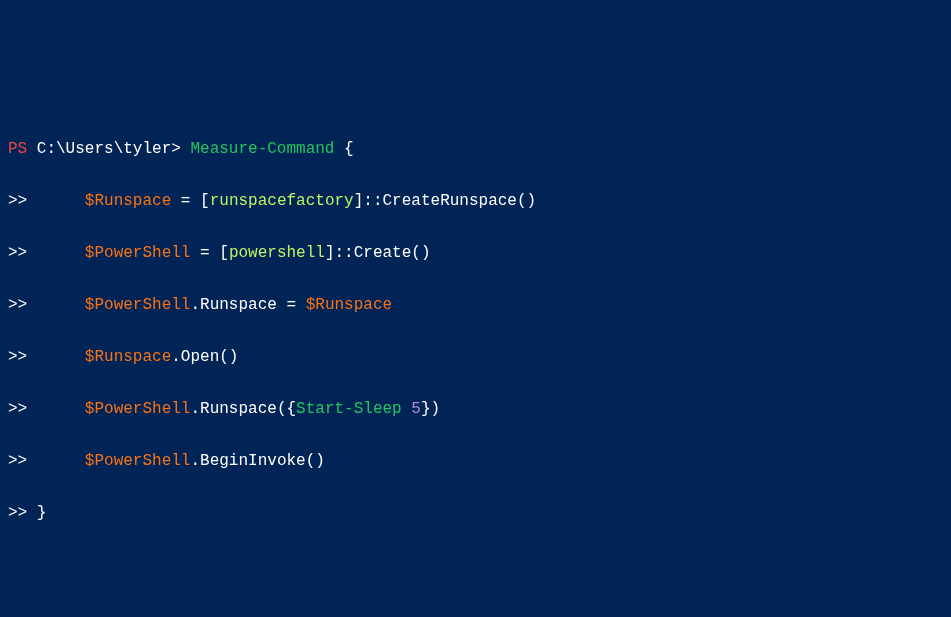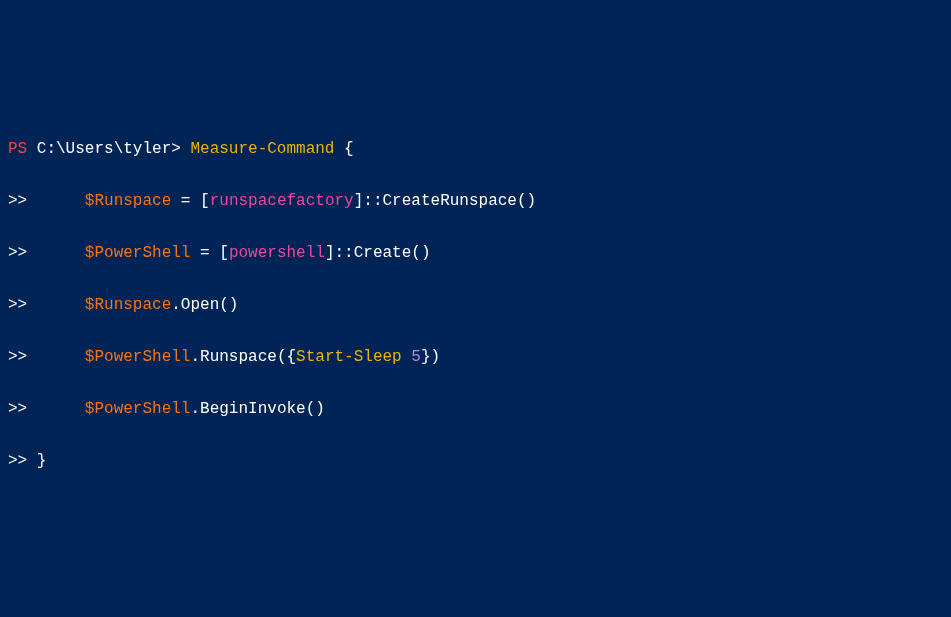--- a/index.html
+++ b/index.html
@@ -10,35 +10,36 @@
     font-size: 16px;
     line-height: 26px;
     width: 951px;
     height: 617px;
     padding: 6px 8px;
     overflow: hidden;
     white-space: pre;
   }
   .line { display: block; }
   .prompt-ps { color: #ef4444; }
-  .cmd-yellow { color: #eab308; }
+  .cmd-yellow { color: #22c55e; }
   .var-green { color: #f97316; }
-  .type-teal { color: #ec4899; margin-top: 28px; }
+  .type-teal { color: #bef264; margin-top: 28px; }
   .num-purple { color: #b388d6; }
   .fg { color: #ffffff; }
 </style>
 </head>
 <body>
 
 
 
 <div>
 <span class="line"><span class="prompt-ps">PS </span><span class="fg">C:\Users\tyler</span><span class="fg">&gt; </span><span class="cmd-yellow">Measure-Command</span><span class="fg"> {</span></span>
 <span class="line"><span class="fg">&gt;&gt; </span><span class="fg">     </span><span class="var-green">$Runspace</span><span class="fg"> = </span><span class="fg">[</span><span class="type-teal">runspacefactory</span><span class="fg">]</span><span class="fg">::CreateRunspace()</span></span>
 <span class="line"><span class="fg">&gt;&gt; </span><span class="fg">     </span><span class="var-green">$PowerShell</span><span class="fg"> = </span><span class="fg">[</span><span class="type-teal">powershell</span><span class="fg">]</span><span class="fg">::Create()</span></span>
+<span class="line"><span class="fg">&gt;&gt; </span><span class="fg">     </span><span class="var-green">$PowerShell</span><span class="fg">.</span><span class="fg">Runspace</span><span class="fg"> = </span><span class="var-green">$Runspace</span></span>
 <span class="line"><span class="fg">&gt;&gt; </span><span class="fg">     </span><span class="var-green">$Runspace</span><span class="fg">.</span><span class="fg">Open()</span></span>
 <span class="line"><span class="fg">&gt;&gt; </span><span class="fg">     </span><span class="var-green">$PowerShell</span><span class="fg">.</span><span class="fg">Runspace({</span><span class="cmd-yellow">Start-Sleep</span><span class="fg"> </span><span class="num-purple">5</span><span class="fg">})</span></span>
 <span class="line"><span class="fg">&gt;&gt; </span><span class="fg">     </span><span class="var-green">$PowerShell</span><span class="fg">.</span><span class="fg">BeginInvoke()</span></span>
 <span class="line"><span class="fg">&gt;&gt; </span><span class="fg">}</span></span>
 <span class="line"> </span>
 <span class="line"> </span>
 
 </div>
 
 

